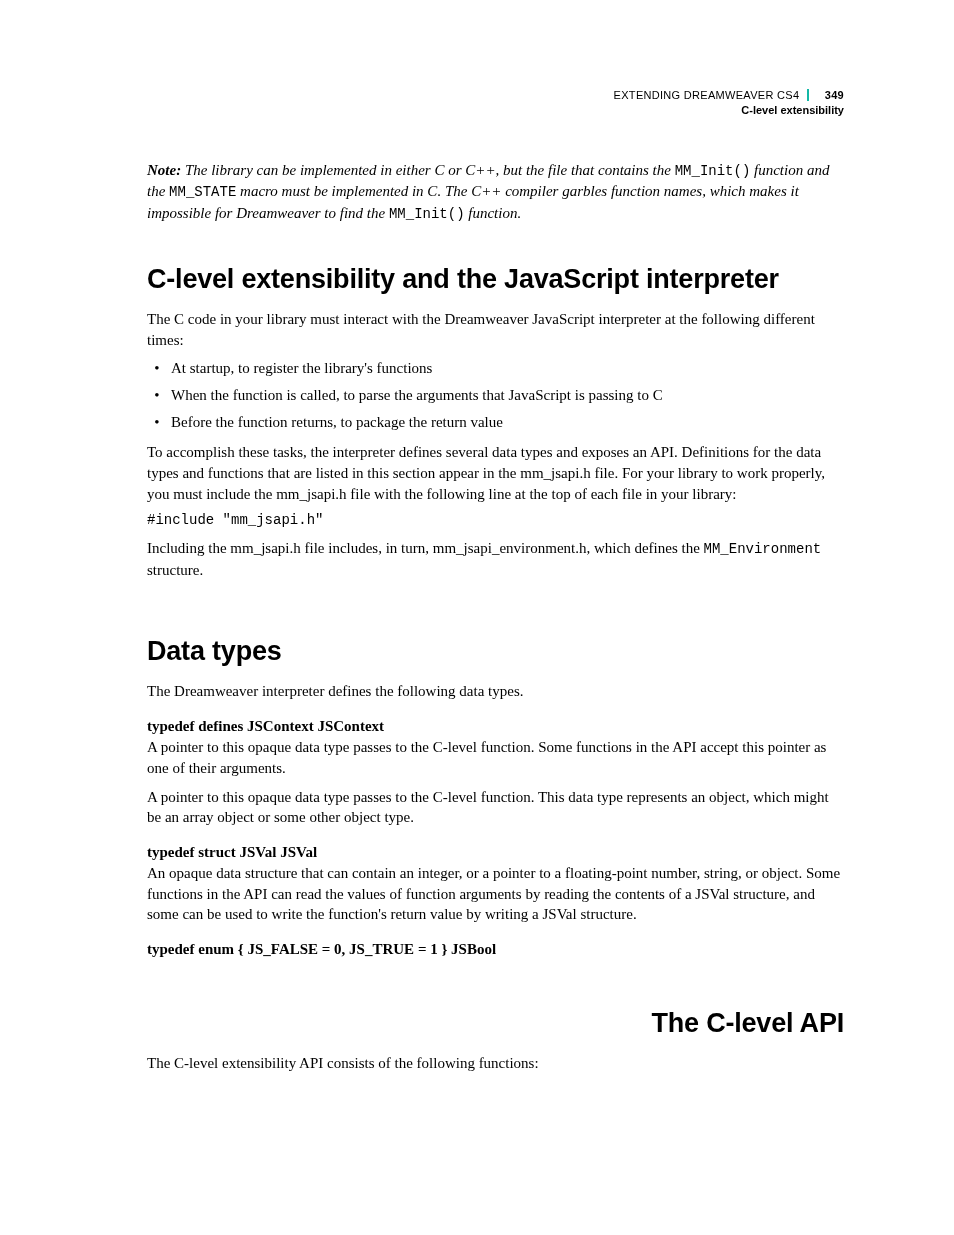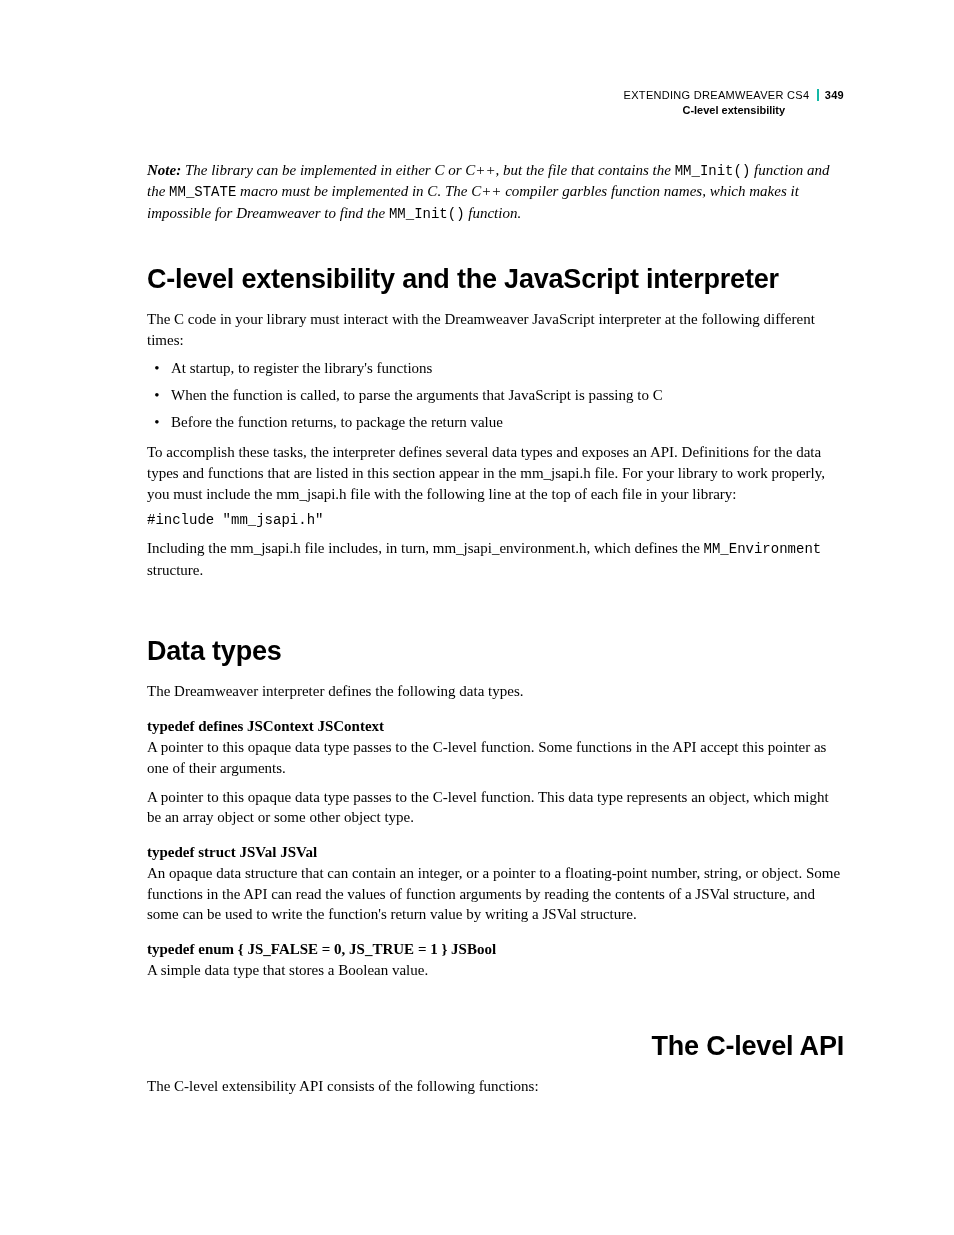--- a/index.html
+++ b/index.html
@@ -23,24 +23,24 @@
     right: 110px;
     text-align: right;
     font-family: "Myriad Pro", "Helvetica Neue", Arial, sans-serif;
     font-size: 11px;
     line-height: 1.4;
   }
   .header .line1 { letter-spacing: 0.3px; }
   .header .pageno {
     font-weight: bold;
     border-left: 2px solid #14b8a6;
-    padding-left: 6px;
+    padding-left: 16px;
     margin-left: 4px;
   }
-  .header .line2 { font-weight: bold; text-align: center; }
+  .header .line2 { font-weight: bold; }
   .content {
     margin-top: 72px;
   }
   p {
     margin: 0 0 8px 0;
     line-height: 1.38;
   }
   .note {
     font-style: italic;
     margin-bottom: 40px;
@@ -121,19 +121,18 @@
 
     <div class="subhead">typedef defines JSContext JSContext</div>
     <p>A pointer to this opaque data type passes to the C-level function. Some functions in the API accept this pointer as one of their arguments.</p>
 
     <p>A pointer to this opaque data type passes to the C-level function. This data type represents an object, which might be an array object or some other object type.</p>
 
     <div class="subhead">typedef struct JSVal JSVal</div>
     <p>An opaque data structure that can contain an integer, or a pointer to a floating-point number, string, or object. Some functions in the API can read the values of function arguments by reading the contents of a JSVal structure, and some can be used to write the function's return value by writing a JSVal structure.</p>
 
     <div class="subhead">typedef enum { JS_FALSE = 0, JS_TRUE = 1 } JSBool</div>
-    <p>A simple data type that stores a Boolean value.</p>
 
     <h1 class="sec-gap-md">The C-level API</h1>
     <p>The C-level extensibility API consists of the following functions:</p>
 
   </div>
 </div>
 
 </body></html>

